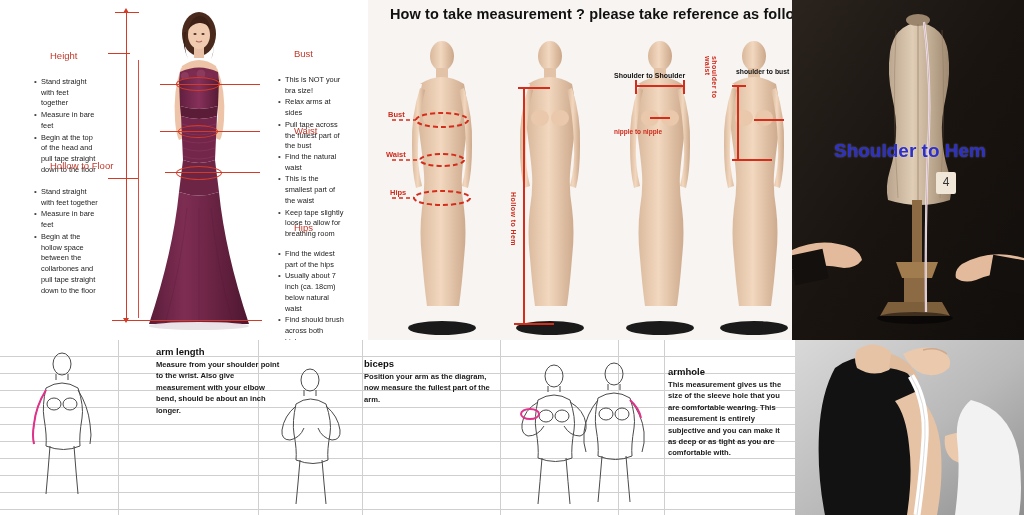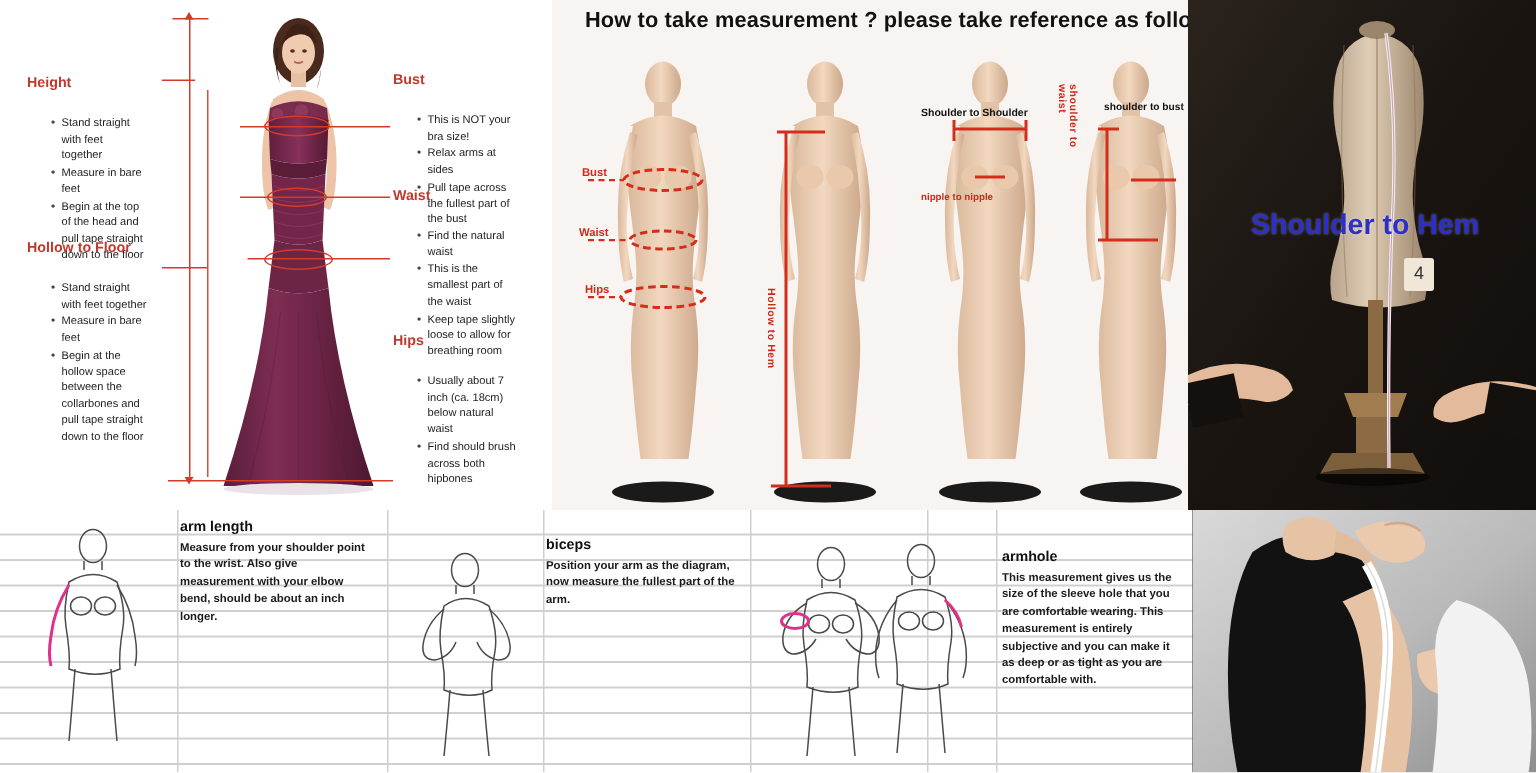--- a/index.html
+++ b/index.html
@@ -20,23 +20,24 @@
   .panel { position: absolute; overflow: hidden; }
 
   
   #panel-left {
     left: 0; top: 0; width: 368px; height: 340px;
     background: #ffffff;
     border-right: 1px solid #d8d8d8;
   }
   .lp-heading {
     color: #c0392b;
-    font-weight: bold;
+    font-weight: normal;
     font-size: 9.5px;
     margin-bottom: 3px;
+    margin-left: 32px;
   }
   .lp-list {
     list-style: none;
     margin: 16px; padding: 0;
     font-size: 7.4px;
     color: #222;
     line-height: 1.45;
   }
   .lp-list li {
     position: relative;
@@ -140,21 +141,21 @@
     font-weight: bold;
     color: #111;
     margin-bottom: 2px;
   }
   .bl-text {
     font-size: 7.6px;
     color: #1a1a1a;
     line-height: 1.5;
     font-weight: bold;
   }
-  #bl-arm   { position: absolute; left: 120px; top: 6px; width: 128px; }
+  #bl-arm   { position: absolute; left: 120px; top: 6px; width: 128px; padding-left: 36px; }
   #bl-bic   { position: absolute; left: 364px; top: 18px; width: 130px; }
   #bl-armh  { position: absolute; left: 668px; top: 26px; width: 122px; }
 
   #photo-bottom-right {
     position: absolute;
     left: 795px; top: 0px; width: 229px; height: 175px;
     background: #111;
     overflow: hidden;
   }
 
@@ -286,20 +287,21 @@
       <ul class="lp-list">
         <li>Find the natural waist</li>
         <li>This is the smallest part of the waist</li>
         <li>Keep tape slightly loose to allow for breathing room</li>
       </ul>
     </div>
 
     <div id="lp-hips">
       <div class="lp-heading">Hips</div>
       <ul class="lp-list">
+        <li>Find the widest part of the hips</li>
         <li>Usually about 7 inch (ca. 18cm) below natural waist</li>
         <li>Find should brush across both hipbones</li>
       </ul>
     </div>
   </div>
 
   <div class="panel" id="panel-mid">
     <div id="mid-title">How to take measurement ?  please take reference as follows :</div>
 
     <div class="mannequin" style="left:18px; bottom:4px; width:112px; height:300px;">

